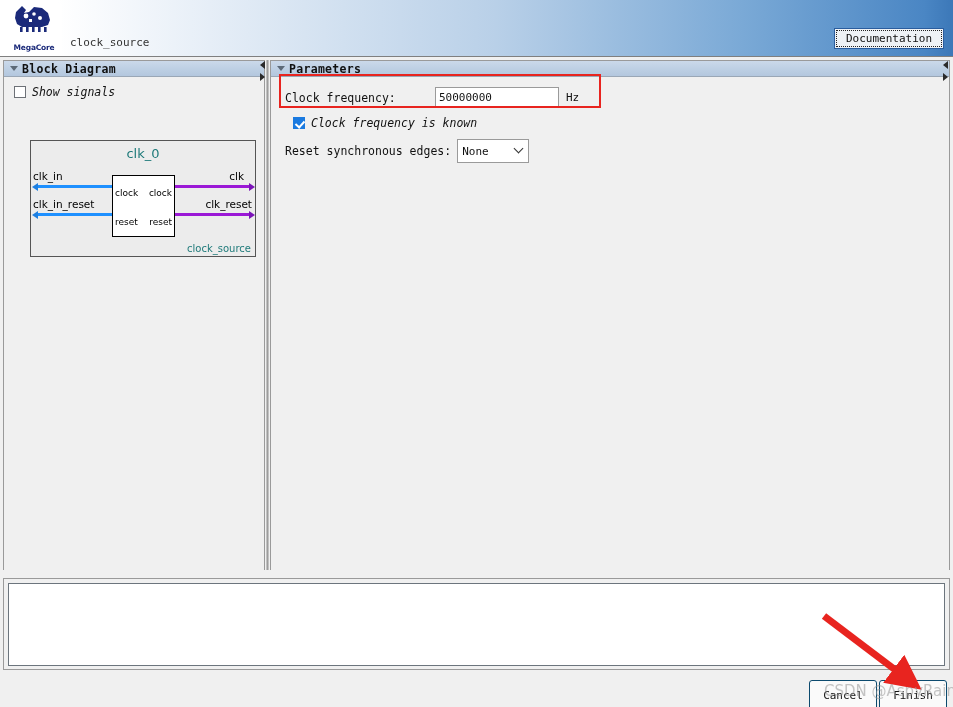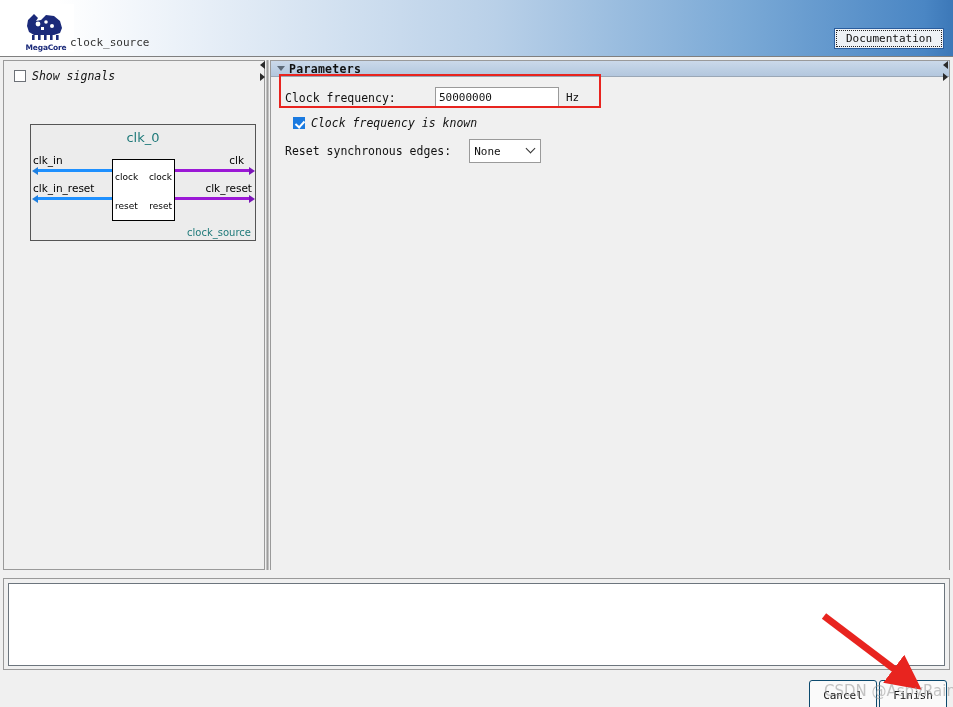--- a/index.html
+++ b/index.html
@@ -17,25 +17,25 @@
   }
 
   
   .header {
     position: absolute; left: 0; top: 0;
     width: 953px; height: 57px;
     background: linear-gradient(to right, #ffffff 0%, #ffffff 6%, #e6eef7 22%, #b9d0e8 52%, #7aa9d6 78%, #4a86c4 97%, #3c78b8 100%);
     border-bottom: 1px solid #7f7f7f;
   }
   .logo-box {
-    position: absolute; left: 18px; top: 4px;
+    position: absolute; left: 6px; top: 4px;
     width: 56px; height: 48px;
     background: #ffffff;
     display: flex; flex-direction: column;
-    align-items: center; justify-content: flex-end;
+    align-items: center; justify-content: space-between;
   }
   .logo-mark { width: 44px; height: 30px; display: block; }
   .logo-text {
     font-family: "DejaVu Sans", "Liberation Sans", sans-serif;
     font-size: 7.5px; font-weight: bold; color: #1b2a7a;
     letter-spacing: -0.2px; margin-top: 1px;
   }
   .title-main {
     position: absolute; left: 68px; top: 11px;
     font-size: 19px; color: #2b2b2b; letter-spacing: 0.5px;
@@ -314,20 +314,24 @@
     </div>
 
     <div class="title-sub">clock_source</div>
 
     <div class="doc-btn">Documentation</div>
   </div>
 
   <div class="panels">
 
     <div class="panel panel-left">
+      <div class="panel-head">
+        <span class="twisty"></span>
+        <span class="ptitle">Block Diagram</span>
+      </div>
       <div class="panel-body">
 
         <div class="chk-row">
           <span class="cb"></span>
           <span class="chk-label">Show signals</span>
         </div>
 
         <div class="bd-canvas">
           <div class="bd-title">clk_0</div>
 
@@ -377,21 +381,21 @@
           <input class="freq-input" type="text" value="50000000" style="">
           <span class="unit">Hz</span>
         </div>
 
         <div class="param-row" style="margin-top:8px; margin-left:22px;">
           <span class="cb checked"></span>
           <span class="chk-label">Clock frequency is known</span>
         </div>
 
         <div class="param-row" style="margin-top:9px;">
-          <span class="param-label" style="margin-right:18px;">Reset synchronous edges:</span>
+          <span class="param-label" style="margin-right:6px;">Reset synchronous edges:</span>
           <span class="combo">
             <span>None</span>
             <span class="chev"></span>
           </span>
         </div>
 
       </div>
     </div>
 
     <div class="scrollnubs" style="left:941px; top:4px; height:20px;">

